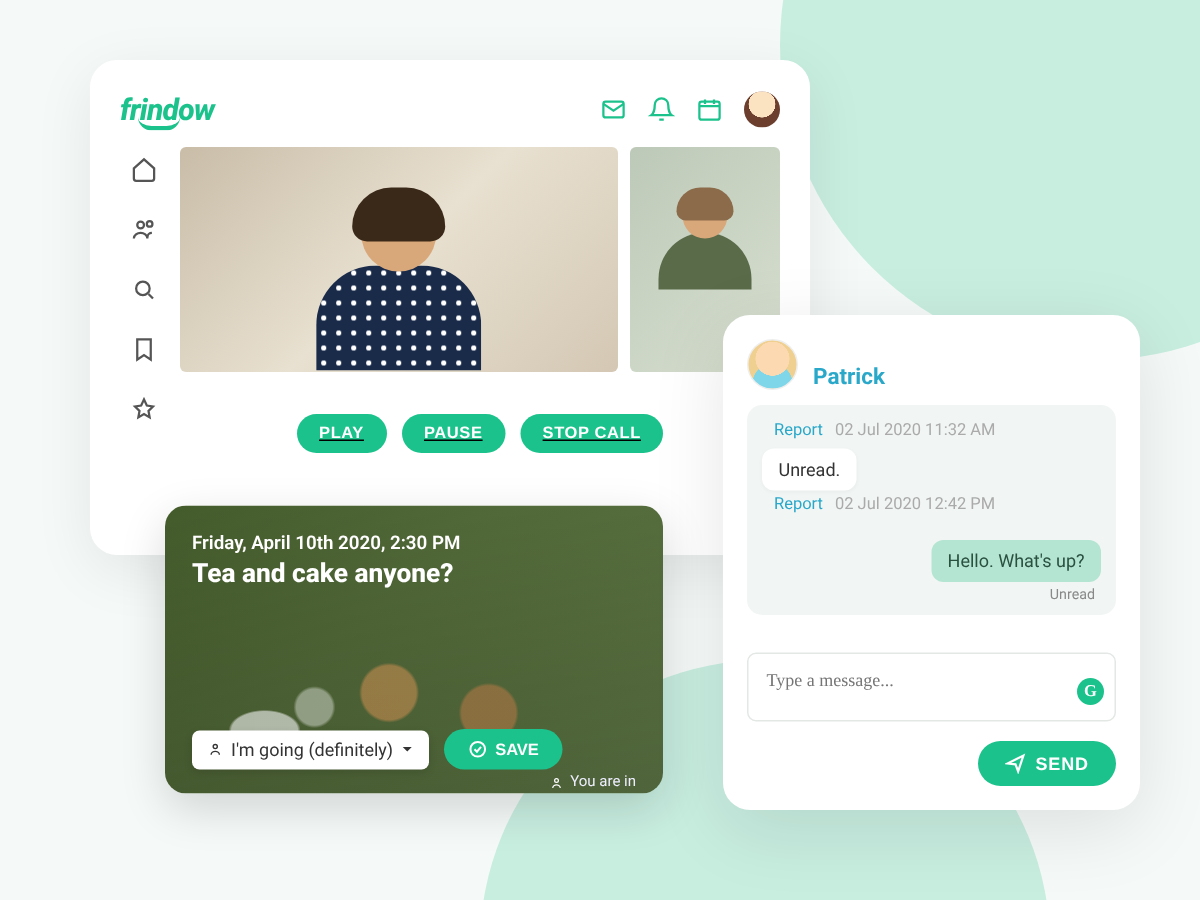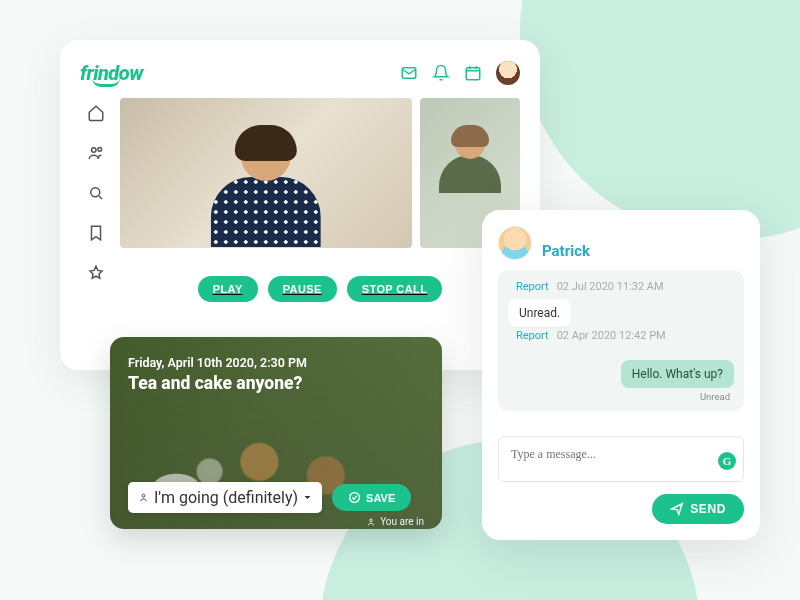--- a/index.html
+++ b/index.html
@@ -209,21 +209,21 @@
     bottom: 16px; left: 18px; right: 18px;
     display: flex;
     align-items: center;
     gap: 10px;
   }
   .rsvp-select {
     background: #fff;
     color: #333;
     border-radius: 5px;
     padding: 6px 10px;
-    font-size: 16px;
+    font-size: 12px;
     display: inline-flex;
     align-items: center;
     gap: 5px;
     cursor: pointer;
     box-shadow: 0 2px 6px rgba(0,0,0,0.12);
   }
   .save-btn {
     background: #1cc28b;
     color: #fff;
     border: none;
@@ -497,21 +497,21 @@
     <div class="chat-name">Patrick</div>
   </div>
   <div class="chat-body">
     <div class="msg-meta">
       <span class="report">Report</span>
       <span class="ts">02 Jul 2020 11:32 AM</span>
     </div>
     <div class="bubble-in">Unread.</div>
     <div class="msg-meta">
       <span class="report">Report</span>
-      <span class="ts">02 Apr 2020 12:42 PM</span>
+      <span class="ts">02 Jul 2020 12:42 PM</span>
     </div>
     <div class="bubble-out">Hello. What's up?</div>
     <div class="unread">Unread</div>
   </div>
   <div class="chat-input-row">
     <textarea class="chat-input" placeholder="Type a message..." style=""></textarea>
     <div class="input-badge">G</div>
   </div>
   <button class="send-btn">
     <svg width="14" height="14" viewBox="0 0 24 24" fill="none" stroke="#fff" stroke-width="2.5">

